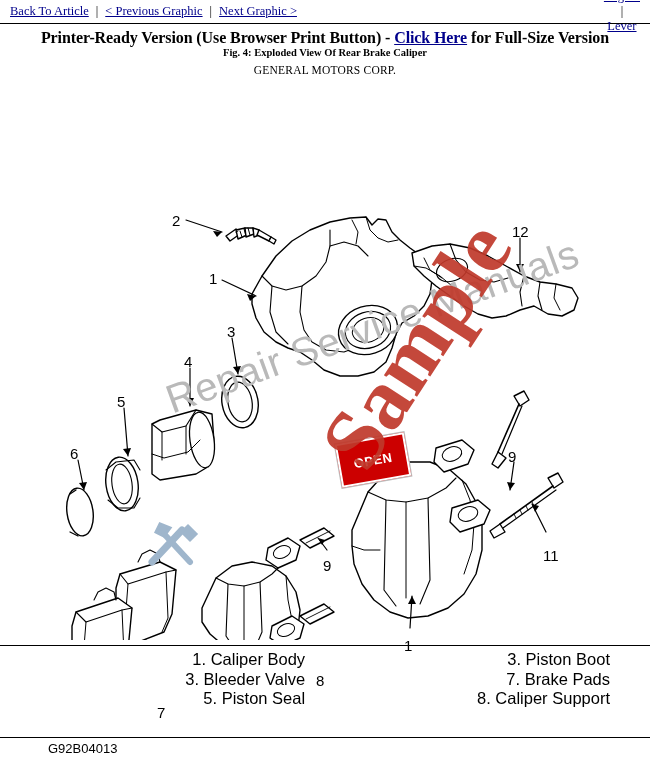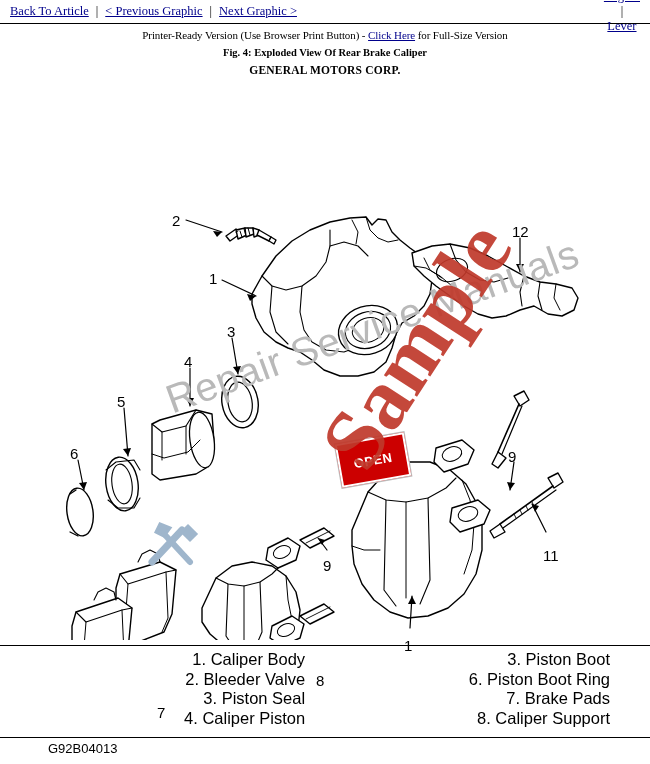--- a/index.html
+++ b/index.html
@@ -49,37 +49,36 @@
     padding: 0 7px;
     text-decoration: none;
   }
 
   
   .title-block {
     text-align: center;
     padding-top: 5px;
   }
   .printer-line {
-    font-size: 11px;
-    font-weight: normal;
+    font-size: 16px;
+    font-weight: bold;
     letter-spacing: -0.1px;
   }
   .printer-line .clickhere {
     color: #00008B;
     text-decoration: underline;
     cursor: pointer;
   }
   .fig-line {
     font-size: 10.5px;
     font-weight: bold;
-    margin-top: 6px;
   }
   .corp-line {
     font-size: 11.5px;
-    font-weight: bold;
+    font-weight: normal;
     margin-top: 6px;
     letter-spacing: 0.2px;
   }
 
   
   .canvas {
     position: relative;
     width: 650px;
     height: 560px;
     margin-top: 4px;
@@ -435,26 +434,24 @@
     <span class="callout" style="left:404px; top:557px;">1</span>
     <span class="callout" style="left:316px; top:592px;">8</span>
     <span class="callout" style="left:157px; top:624px;">7</span>
   </div>
 </div>
 
 <div class="legend-sep"></div>
 <div class="legend">
   <div class="legend-col">
     <div class="legend-item">1. Caliper Body</div>
-    <div class="legend-item">2. Bleeder Valve</div>
-    <div class="legend-item">3. Piston Seal</div>
-    <div class="legend-item">4. Caliper Piston</div>
+    <div class="legend-item">3. Bleeder Valve</div>
+    <div class="legend-item">5. Piston Seal</div>
   </div>
   <div class="legend-col">
     <div class="legend-item">3. Piston Boot</div>
-    <div class="legend-item">6. Piston Boot Ring</div>
     <div class="legend-item">7. Brake Pads</div>
     <div class="legend-item">8. Caliper Support</div>
   </div>
 </div>
 
 <div class="footer-sep"></div>
 <div class="footer-code">G92B04013</div>
 
 </body></html>

